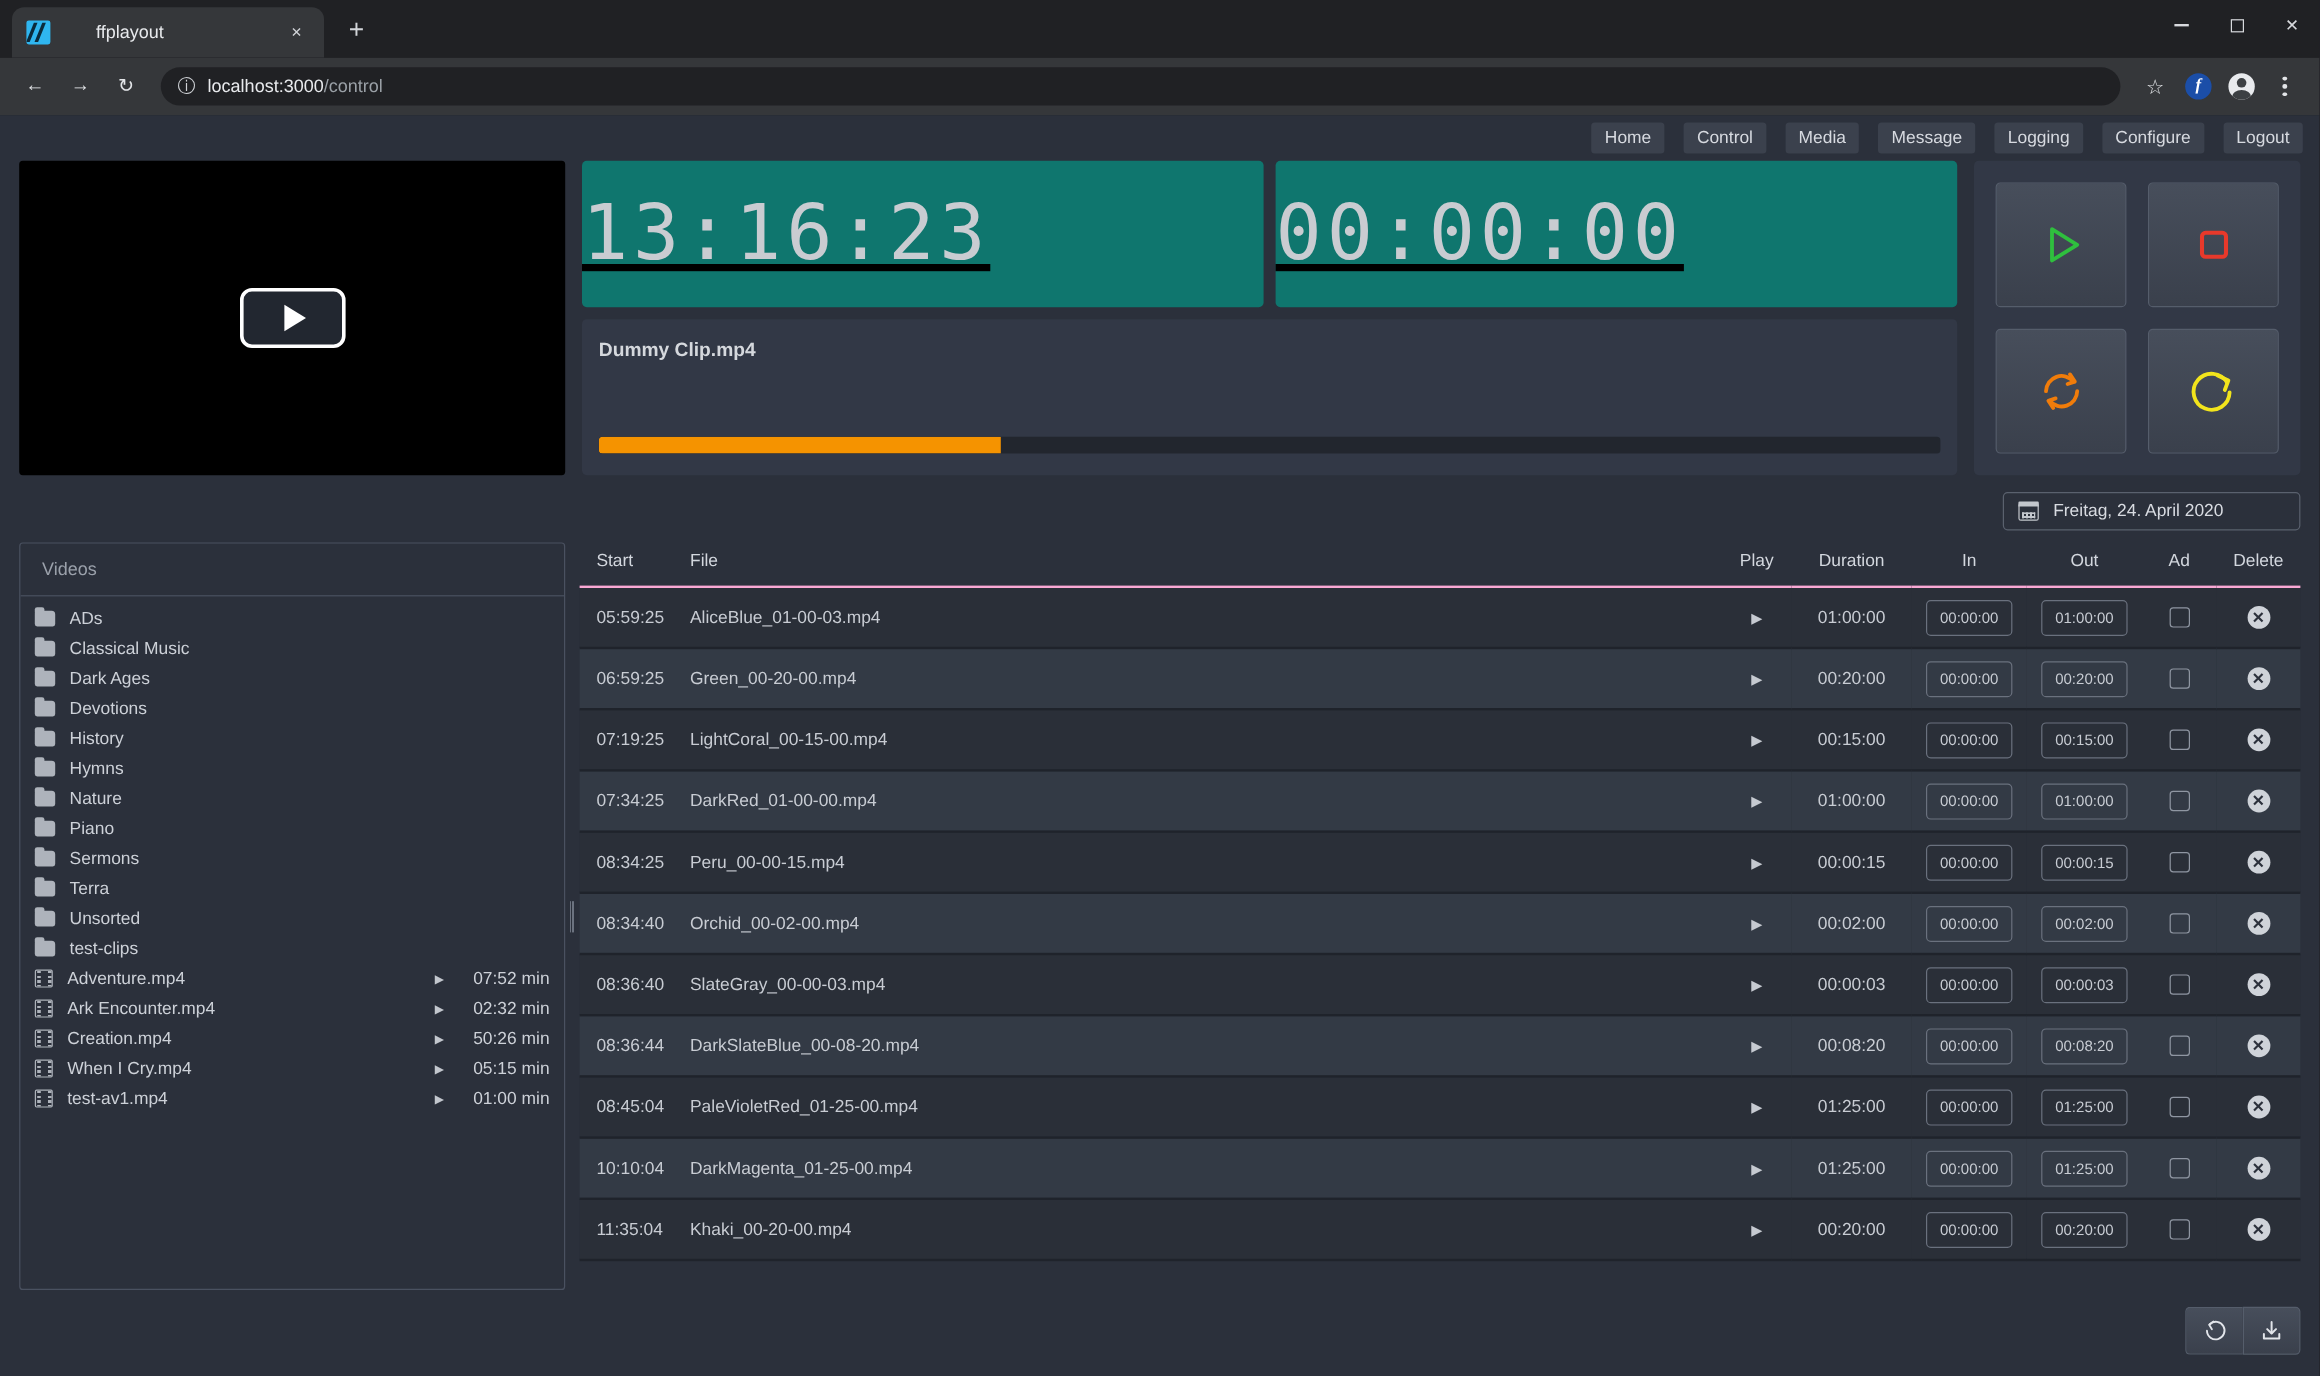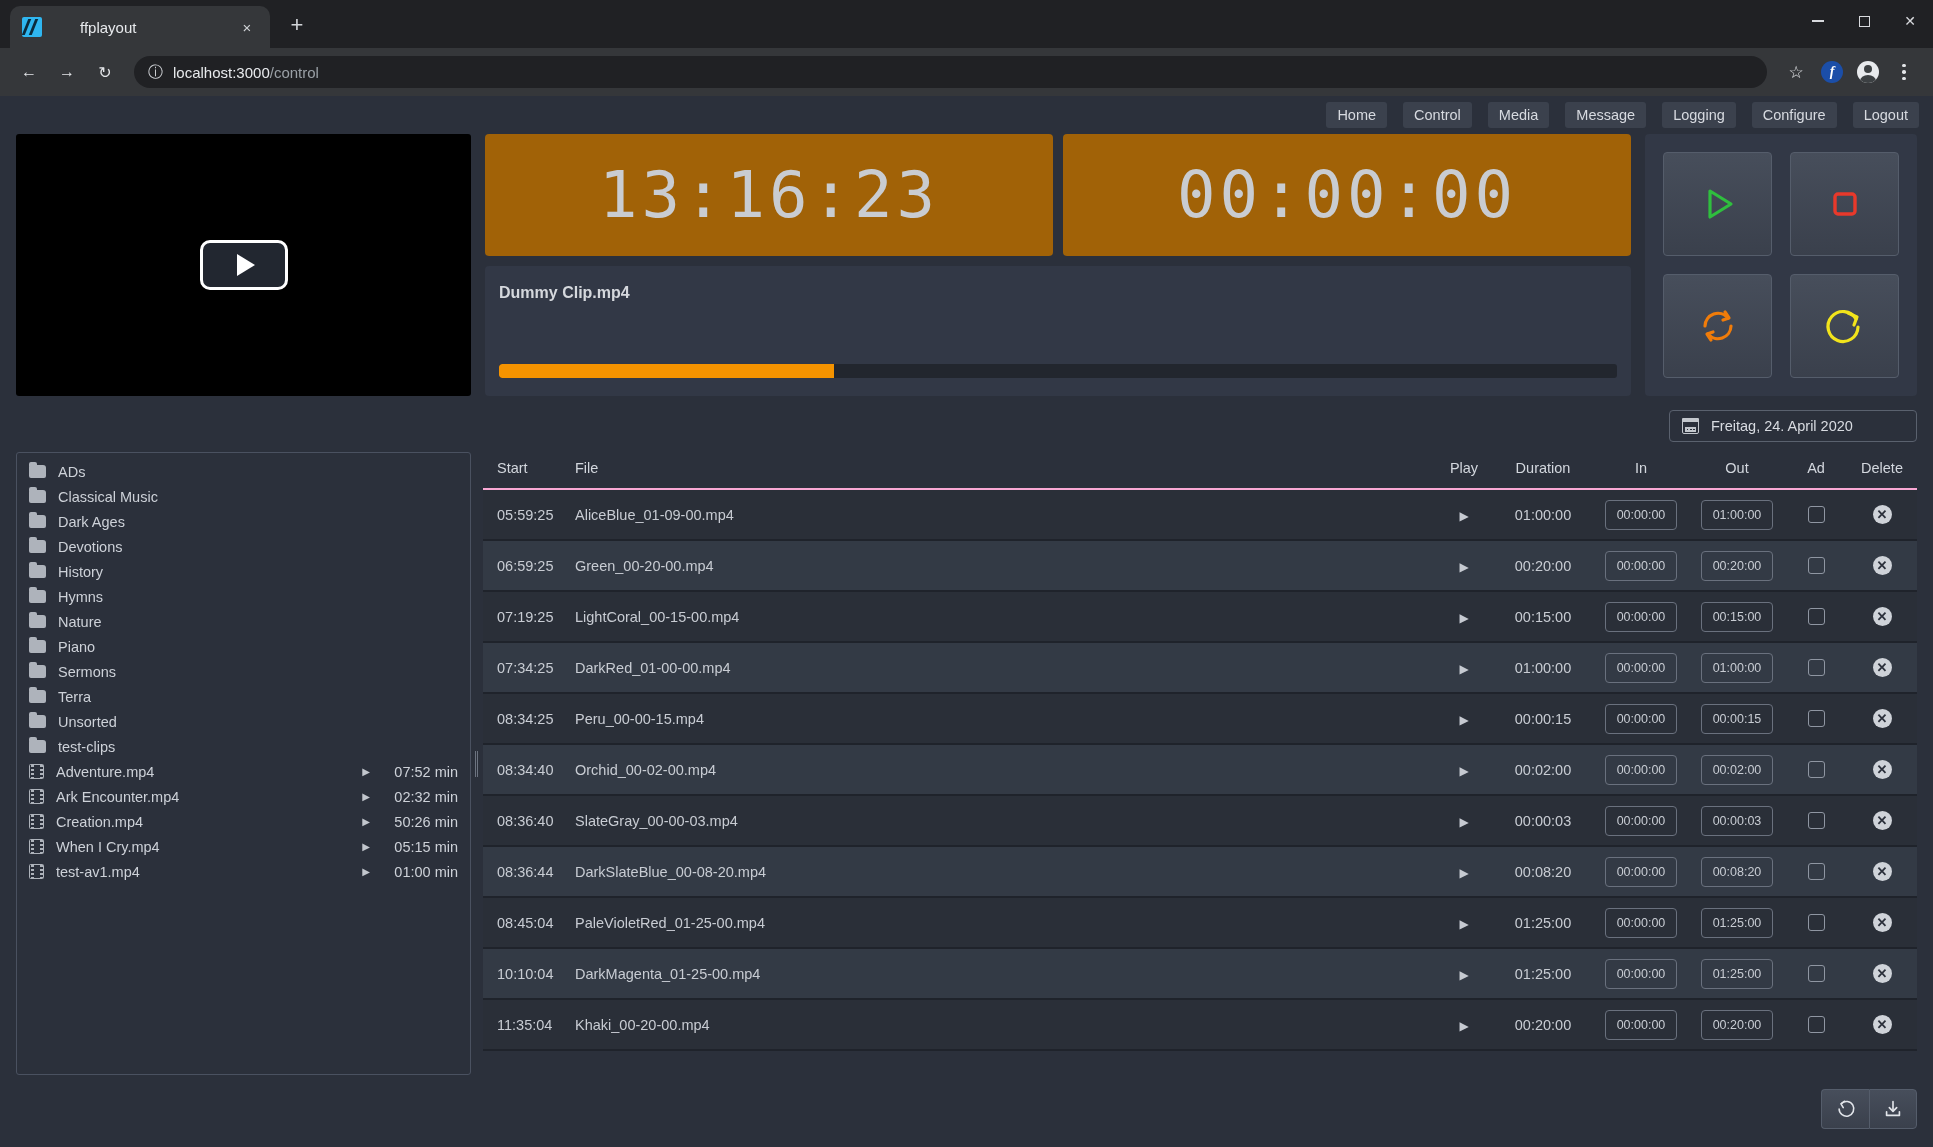--- a/index.html
+++ b/index.html
@@ -121,22 +121,22 @@
   }
   .play-overlay .tri {
     width: 0; height: 0; border-left: 18px solid #fff;
     border-top: 11px solid transparent; border-bottom: 11px solid transparent;
     margin-left: 4px;
   }
 
   .center-col { flex: 1; display: flex; flex-direction: column; gap: 10px; }
   .clock-row { display: flex; gap: 10px; height: 122px; }
   .clock {
-    flex: 1; background: #a16207; border-radius: 4px;
-    display: flex; align-items: center; justify-content: center;
+    flex: 1; background: #0f766e; border-radius: 4px;
+    display: flex; align-items: center; justify-content: flex-start; text-decoration: underline;
   }
   .seg {
     font-family: "DejaVu Sans Mono", monospace;
     font-size: 64px; letter-spacing: 4px; color: #c9ccd1; font-weight: 400;
   }
 
   .clip-panel {
     flex: 1; background: #323846; border-radius: 4px; padding: 18px 14px;
     display: flex; flex-direction: column; justify-content: space-between; gap: 18px;
   }
@@ -389,20 +389,21 @@
     <div class="date-row">
       <div class="datepicker">
         <span class="cal-icon"></span>
         <span>Freitag, 24. April 2020</span>
       </div>
     </div>
 
     <div class="body-grid">
 
       <div class="sidebar">
+        <div class="sb-header">Videos</div>
         <div class="sb-list" id="sb-list">
             <div class="sb-item">
               <span class="folder-icon"></span>
               <span class="sb-name">ADs</span>
             </div>
             <div class="sb-item">
               <span class="folder-icon"></span>
               <span class="sb-name">Classical Music</span>
             </div>
             <div class="sb-item">
@@ -492,21 +493,21 @@
               <th class="c-dur">Duration</th>
               <th class="c-in">In</th>
               <th class="c-out">Out</th>
               <th class="c-ad">Ad</th>
               <th class="c-del">Delete</th>
             </tr>
           </thead>
           <tbody id="pl-body">
               <tr>
                 <td class="c-start">05:59:25</td>
-                <td class="c-file">AliceBlue_01-09-00.mp4</td>
+                <td class="c-file">AliceBlue_01-00-03.mp4</td>
                 <td class="c-play"><span class="row-play">▶</span></td>
                 <td class="c-dur">01:00:00</td>
                 <td class="c-in"><span class="tinput">00:00:00</span></td>
                 <td class="c-out"><span class="tinput">01:00:00</span></td>
                 <td class="c-ad"><span class="chk"></span></td>
                 <td class="c-del"><span class="delbtn">✕</span></td>
               </tr>
               <tr>
                 <td class="c-start">06:59:25</td>
                 <td class="c-file">Green_00-20-00.mp4</td>

